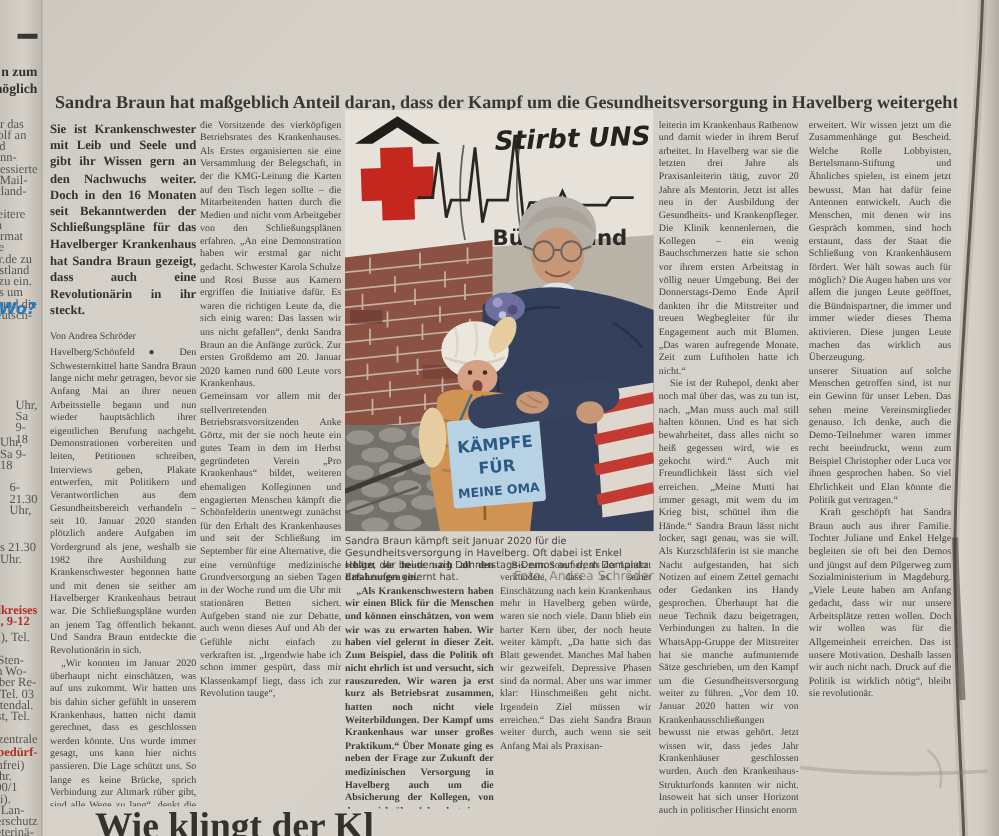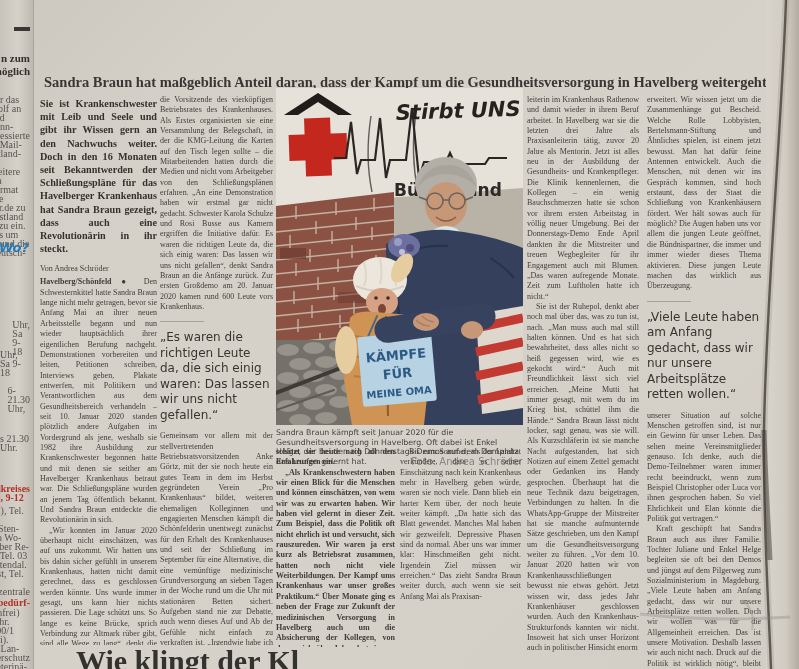--- a/index.html
+++ b/index.html
@@ -25,21 +25,21 @@
     font-size:41px;font-weight:bold;letter-spacing:-0.5px;color:#34322d;line-height:46px;}
   .subhead{position:absolute;left:44px;top:74px;width:750px;
     font-size:14.5px;font-weight:bold;color:#3a3732;}
   
   .col{position:absolute;text-align:justify;font-size:8px;line-height:10.35px;
     color:#403d38;overflow:hidden;hyphens:auto;}
   .col p{margin:0;}
   .col p.ind{text-indent:9px;}
   .lead{font-weight:bold;font-size:10.2px;line-height:13.2px;color:#35322d;margin-bottom:9px !important;}
   .byline{font-size:8px;line-height:10px;margin-bottom:3px !important;}
-  .dateline{font-weight:bold;}
+  .dateline{font-weight:normal;}
   .pullquote{margin:9px 0 8px 0;}
   .pq-rule{width:44px;height:1px;background:#a6a199;margin:0 0 8px 0;}
   .pq-text{font-family:"DejaVu Sans",sans-serif;font-size:12px;line-height:15.5px;
     color:#38352f;text-align:left;margin:0;}
   
   .photo{position:absolute;left:276px;top:88px;width:247px;height:337px;}
   .caption{position:absolute;left:276px;top:428px;width:247px;
     font-family:"DejaVu Sans",sans-serif;font-size:7.8px;line-height:9.6px;color:#45423d;}
   .credit{position:absolute;right:0;bottom:0;font-size:10px;color:#8a857c;}
   
@@ -109,24 +109,20 @@
 
   <div class="col" style="left:40px;top:97px;width:117px;height:548px;">
     <p class="lead">Sie ist Krankenschwester mit Leib und Seele und gibt ihr Wissen gern an den Nachwuchs weiter. Doch in den 16 Monaten seit Bekanntwerden der Schließungspläne für das Havelberger Krankenhaus hat Sandra Braun gezeigt, dass auch eine Revolutionärin in ihr steckt.</p>
     <p class="byline">Von Andrea Schröder</p>
     <p><span class="dateline">Havelberg/Schönfeld ● </span><span>Den Schwesternkittel hatte Sandra Braun lange nicht mehr getragen, bevor sie Anfang Mai an ihrer neuen Arbeitsstelle begann und nun wieder hauptsächlich ihrer eigentlichen Berufung nachgeht. Demonstrationen vorbereiten und leiten, Petitionen schreiben, Interviews geben, Plakate entwerfen, mit Politikern und Verantwortlichen aus dem Gesundheitsbereich verhandeln – seit 10. Januar 2020 standen plötzlich andere Aufgaben im Vordergrund als jene, weshalb sie 1982 ihre Ausbildung zur Krankenschwester begonnen hatte und mit denen sie seither am Havelberger Krankenhaus betraut war. Die Schließungspläne wurden an jenem Tag öffentlich bekannt. Und Sandra Braun entdeckte die Revolutionärin in sich.</span></p>
     <p class="ind">„Wir konnten im Januar 2020 überhaupt nicht einschätzen, was auf uns zukommt. Wir hatten uns bis dahin sicher gefühlt in unserem Krankenhaus, hatten nicht damit gerechnet, dass es geschlossen werden könnte. Uns wurde immer gesagt, uns kann hier nichts passieren. Die Lage schützt uns. So lange es keine Brücke, sprich Verbindung zur Altmark rüber gibt, sind alle Wege zu lang“, denkt die 55-Jährige zurück. Sie war</p>
   </div>
 
   <div class="col" style="left:160px;top:95px;width:113px;height:550px;">
     <p>die Vorsitzende des vierköpfigen Betriebsrates des Krankenhauses. Als Erstes organisierten sie eine Versammlung der Belegschaft, in der die KMG-Leitung die Karten auf den Tisch legen sollte – die Mitarbeitenden hatten durch die Medien und nicht vom Arbeitgeber von den Schließungsplänen erfahren. „An eine Demonstration haben wir erstmal gar nicht gedacht. Schwester Karola Schulze und Rosi Busse aus Kamern ergriffen die Initiative dafür. Es waren die richtigen Leute da, die sich einig waren: Das lassen wir uns nicht gefallen“, denkt Sandra Braun an die Anfänge zurück. Zur ersten Großdemo am 20. Januar 2020 kamen rund 600 Leute vors Krankenhaus.</p>
-    <div class="pullquote">
-      <div class="pq-rule"></div>
-      <p class="pq-text">„Es waren die richtigen Leute da, die sich einig waren: Das lassen wir uns nicht gefallen.“</p>
-    </div>
     <p>Gemeinsam vor allem mit der stellvertretenden Betriebsratsvorsitzenden Anke Görtz, mit der sie noch heute ein gutes Team in dem im Herbst gegründeten Verein „Pro Krankenhaus“ bildet, weiteren ehemaligen Kolleginnen und engagierten Menschen kämpft die Schönfelderin unentwegt zunächst für den Erhalt des Krankenhauses und seit der Schließung im September für eine Alternative, die eine vernünftige medizinische Grundversorgung an sieben Tagen in der Woche rund um die Uhr mit stationären Betten sichert. Aufgeben stand nie zur Debatte, auch wenn dieses Auf und Ab der Gefühle nicht einfach zu verkraften ist. „Irgendwie habe ich schon immer gespürt, dass mir Klassenkampf liegt, dass ich zur Revolution tauge“,</p>
   </div>
 
   <svg class="photo" viewBox="0 0 247 337">
     <rect x="0" y="0" width="247" height="337" fill="#b9b2a6"></rect>
 
     <polygon points="0,0 247,0 247,100 0,118" fill="#e6e2da"></polygon>
 
     <polygon points="8,27 42,5 76,27 62,27 42,14 22,27" fill="#1f1c19"></polygon>
     <g transform="rotate(-2 42 58)">
@@ -249,24 +245,20 @@
     <p class="ind">Bis zum Sommer, als der Landrat verkündete, dass es seiner Einschätzung nach kein Krankenhaus mehr in Havelberg geben würde, waren sie noch viele. Dann blieb ein harter Kern über, der noch heute weiter kämpft. „Da hatte sich das Blatt gewendet. Manches Mal haben wir gezweifelt. Depressive Phasen sind da normal. Aber uns war immer klar: Hinschmeißen geht nicht. Irgendein Ziel müssen wir erreichen.“ Das zieht Sandra Braun weiter durch, auch wenn sie seit Anfang Mai als Praxisan-</p>
   </div>
 
   <div class="col" style="left:527px;top:95px;width:112px;height:574px;">
     <p>leiterin im Krankenhaus Rathenow und damit wieder in ihrem Beruf arbeitet. In Havelberg war sie die letzten drei Jahre als Praxisanleiterin tätig, zuvor 20 Jahre als Mentorin. Jetzt ist alles neu in der Ausbildung der Gesundheits- und Krankenpfleger. Die Klinik kennenlernen, die Kollegen – ein wenig Bauchschmerzen hatte sie schon vor ihrem ersten Arbeitstag in völlig neuer Umgebung. Bei der Donnerstags-Demo Ende April dankten ihr die Mitstreiter und treuen Wegbegleiter für ihr Engagement auch mit Blumen. „Das waren aufregende Monate. Zeit zum Luftholen hatte ich nicht.“</p>
     <p class="ind">Sie ist der Ruhepol, denkt aber noch mal über das, was zu tun ist, nach. „Man muss auch mal still halten können. Und es hat sich bewahrheitet, dass alles nicht so heiß gegessen wird, wie es gekocht wird.“ Auch mit Freundlichkeit lässt sich viel erreichen. „Meine Mutti hat immer gesagt, mit wem du im Krieg bist, schüttel ihm die Hände.“ Sandra Braun lässt nicht locker, sagt genau, was sie will. Als Kurzschläferin ist sie manche Nacht aufgestanden, hat sich Notizen auf einem Zettel gemacht oder Gedanken ins Handy gesprochen. Überhaupt hat die neue Technik dazu beigetragen, Verbindungen zu halten. In die WhatsApp-Gruppe der Mitstreiter hat sie manche aufmunternde Sätze geschrieben, um den Kampf um die Gesundheitsversorgung weiter zu führen. „Vor dem 10. Januar 2020 hatten wir von Krankenhausschließungen bewusst nie etwas gehört. Jetzt wissen wir, dass jedes Jahr Krankenhäuser geschlossen wurden. Auch den Krankenhaus-Strukturfonds kannten wir nicht. Insoweit hat sich unser Horizont auch in politischer Hinsicht enorm</p>
   </div>
 
   <div class="col" style="left:647px;top:95px;width:114px;height:574px;">
     <p>erweitert. Wir wissen jetzt um die Zusammenhänge gut Bescheid. Welche Rolle Lobbyisten, Bertelsmann-Stiftung und Ähnliches spielen, ist einem jetzt bewusst. Man hat dafür feine Antennen entwickelt. Auch die Menschen, mit denen wir ins Gespräch kommen, sind hoch erstaunt, dass der Staat die Schließung von Krankenhäusern fördert. Wer hält sowas auch für möglich? Die Augen haben uns vor allem die jungen Leute geöffnet, die Bündnispartner, die immer und immer wieder dieses Thema aktivieren. Diese jungen Leute machen das wirklich aus Überzeugung.</p>
-    <div class="pullquote">
-      <div class="pq-rule"></div>
-      <p class="pq-text">„Viele Leute haben am Anfang gedacht, dass wir nur unsere Arbeitsplätze retten wollen.“</p>
-    </div>
     <p>unserer Situation auf solche Menschen getroffen sind, ist nur ein Gewinn für unser Leben. Das sehen meine Vereinsmitglieder genauso. Ich denke, auch die Demo-Teilnehmer waren immer recht beeindruckt, wenn zum Beispiel Christopher oder Luca vor ihnen gesprochen haben. So viel Ehrlichkeit und Elan könnte die Politik gut vertragen.“</p>
     <p class="ind">Kraft geschöpft hat Sandra Braun auch aus ihrer Familie. Tochter Juliane und Enkel Helge begleiten sie oft bei den Demos und jüngst auf dem Pilgerweg zum Sozialministerium in Magdeburg. „Viele Leute haben am Anfang gedacht, dass wir nur unsere Arbeitsplätze retten wollen. Doch wir wollen was für die Allgemeinheit erreichen. Das ist unsere Motivation. Deshalb lassen wir auch nicht nach. Druck auf die Politik ist wirklich nötig“, bleibt sie revolutionär.</p>
   </div>
 
   <div class="next-headline">Wie klingt der Kl</div>
 
   <div class="right-margin"></div>
   <svg class="overlay-svg" width="799" height="669">
     <path d="M786,0 C782,120 766,300 764,430 C763,530 769,610 771,669" fill="none" stroke="#6b645b" stroke-width="7" opacity="0.18"></path>
     <path d="M786,0 C782,120 766,300 764,430 C763,530 769,610 771,669" fill="none" stroke="#4c463f" stroke-width="2.4" opacity="0.85"></path>

